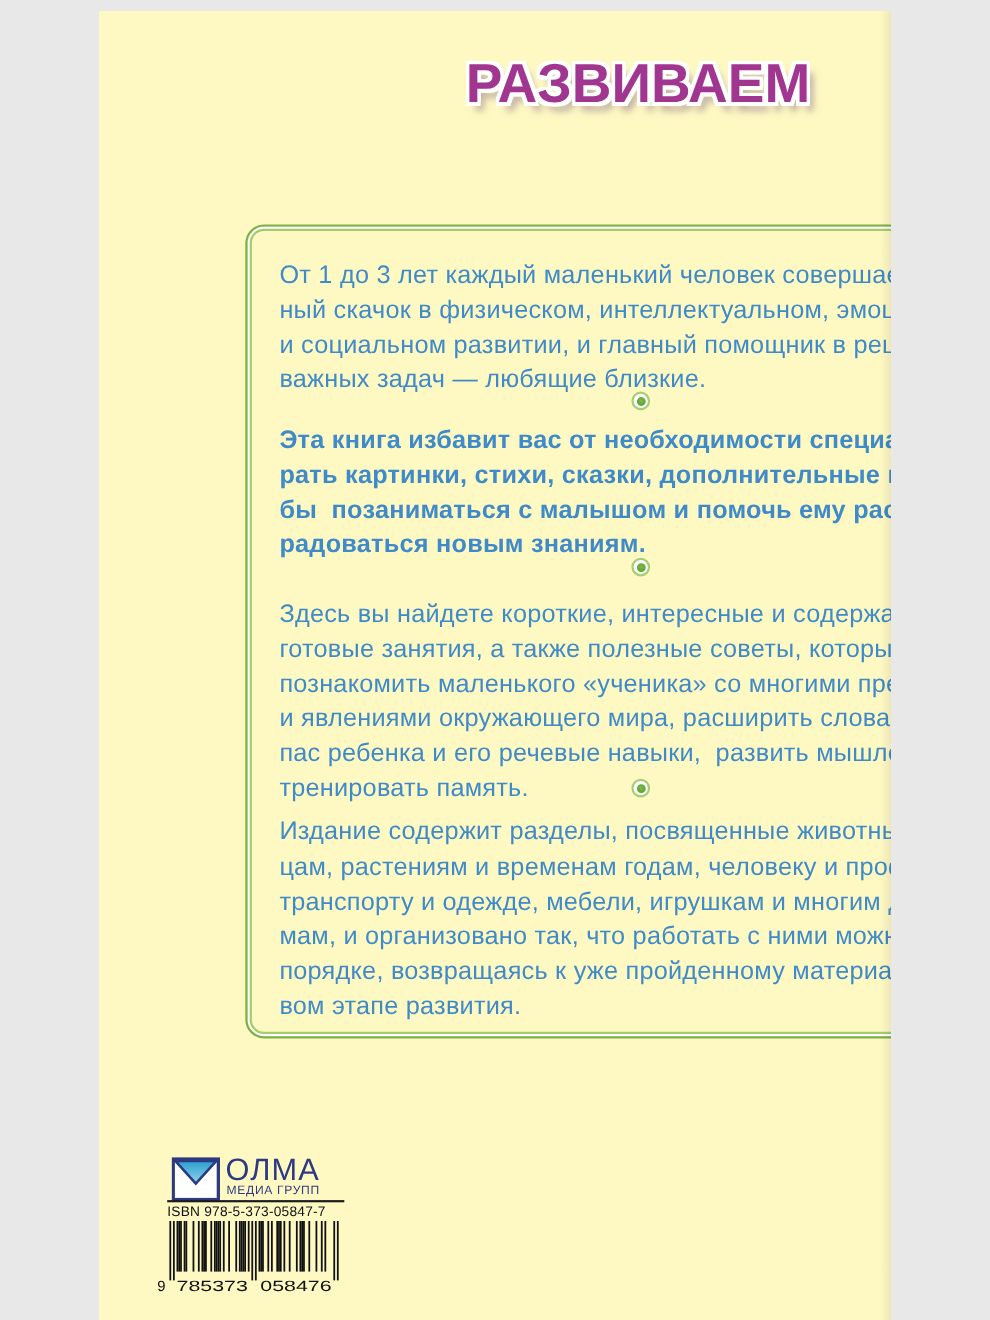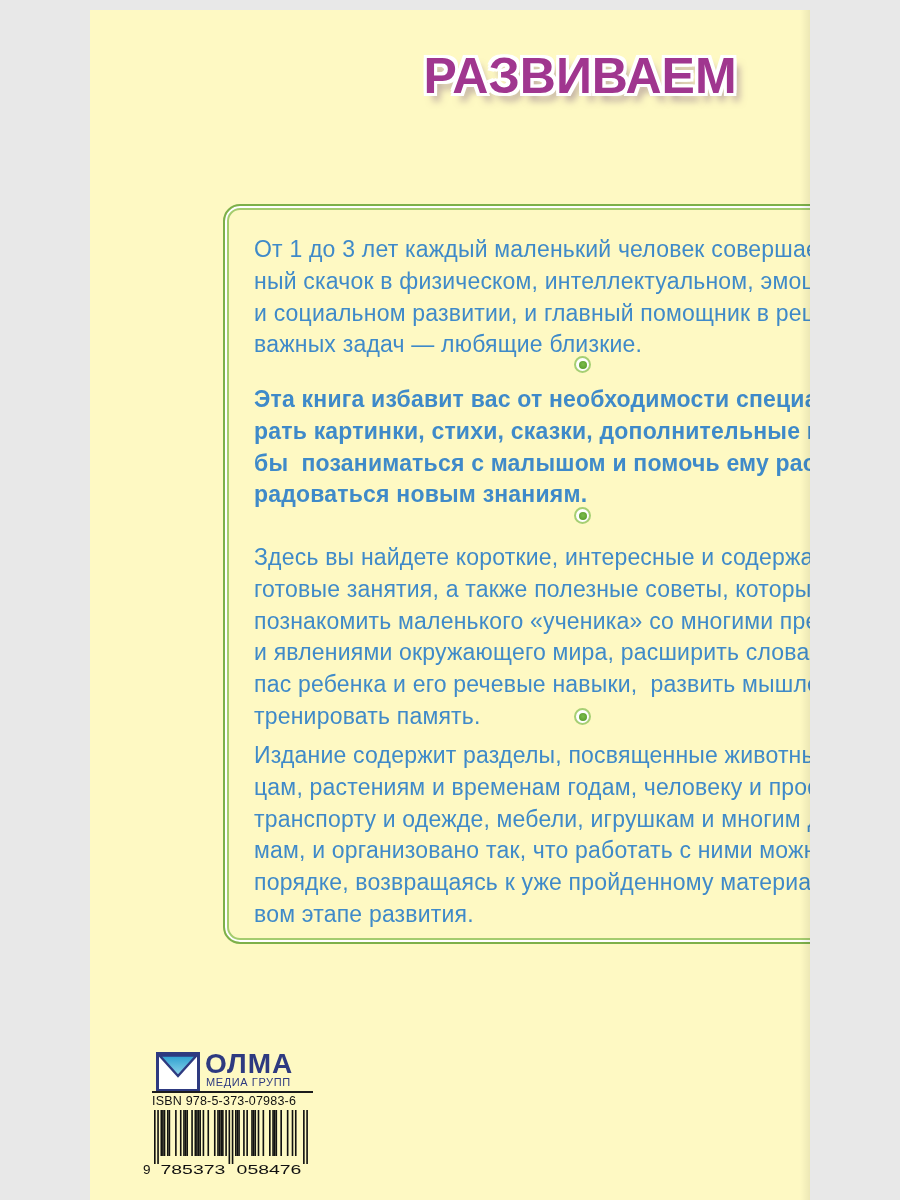--- a/index.html
+++ b/index.html
@@ -76,21 +76,21 @@
     background:radial-gradient(circle at 50% 42%, #7cbd4c 0%, #5c9f30 75%);
   }
   .d1{top:150px;}
   .d2{top:301px;}
   .d3{top:502px;}
 
   
   .logo-icon{position:absolute;left:66px;top:1042px;width:44px;height:40px;}
   .publisher-name{
     position:absolute;left:115px;top:1040px;
-    font-size:28px;font-weight:bold;line-height:28px;
+    font-size:28px;font-weight:normal;line-height:28px;
     letter-spacing:1px;color:#2e3a80;
   }
   .publisher-subtitle{
     position:absolute;left:116px;top:1066px;
     font-size:11px;font-weight:normal;line-height:12px;
     letter-spacing:0.6px;color:#2e3a80;
   }
 
   
   .isbn-rule{position:absolute;left:62px;top:1081px;width:161px;height:2px;background:#1c1c1c;}
@@ -142,21 +142,21 @@
         <stop offset="1" stop-color="#8fd4ea"></stop>
       </linearGradient>
     </defs>
     <rect x="1.5" y="1.5" width="41" height="37" fill="#ffffff" stroke="#2e3a80" stroke-width="3"></rect>
     <polygon points="3.5,3.5 40.5,3.5 22,24" fill="url(#flapGrad)" stroke="#2e3a80" stroke-width="2.4" stroke-linejoin="miter"></polygon>
   </svg>
   <div class="publisher-name">ОЛМА</div>
   <div class="publisher-subtitle">МЕДИА ГРУПП</div>
 
   <div class="isbn-rule"></div>
-  <div class="isbn-label">ISBN 978-5-373-07983-6</div>
+  <div class="isbn-label">ISBN 978-5-373-05847-7</div>
   <div class="barcode" id="barcode"><svg xmlns="http://www.w3.org/2000/svg" viewBox="0 0 178 66" width="178" height="66">
         <rect x="14.00" y="0" width="1.62" height="54" fill="#111"></rect>
         <rect x="17.24" y="0" width="1.62" height="54" fill="#111"></rect>
         <rect x="20.48" y="0" width="1.62" height="46" fill="#111"></rect>
         <rect x="22.10" y="0" width="1.62" height="46" fill="#111"></rect>
         <rect x="23.72" y="0" width="1.62" height="46" fill="#111"></rect>
         <rect x="26.96" y="0" width="1.62" height="46" fill="#111"></rect>
         <rect x="28.58" y="0" width="1.62" height="46" fill="#111"></rect>
         <rect x="35.06" y="0" width="1.62" height="46" fill="#111"></rect>
         <rect x="39.92" y="0" width="1.62" height="46" fill="#111"></rect>

